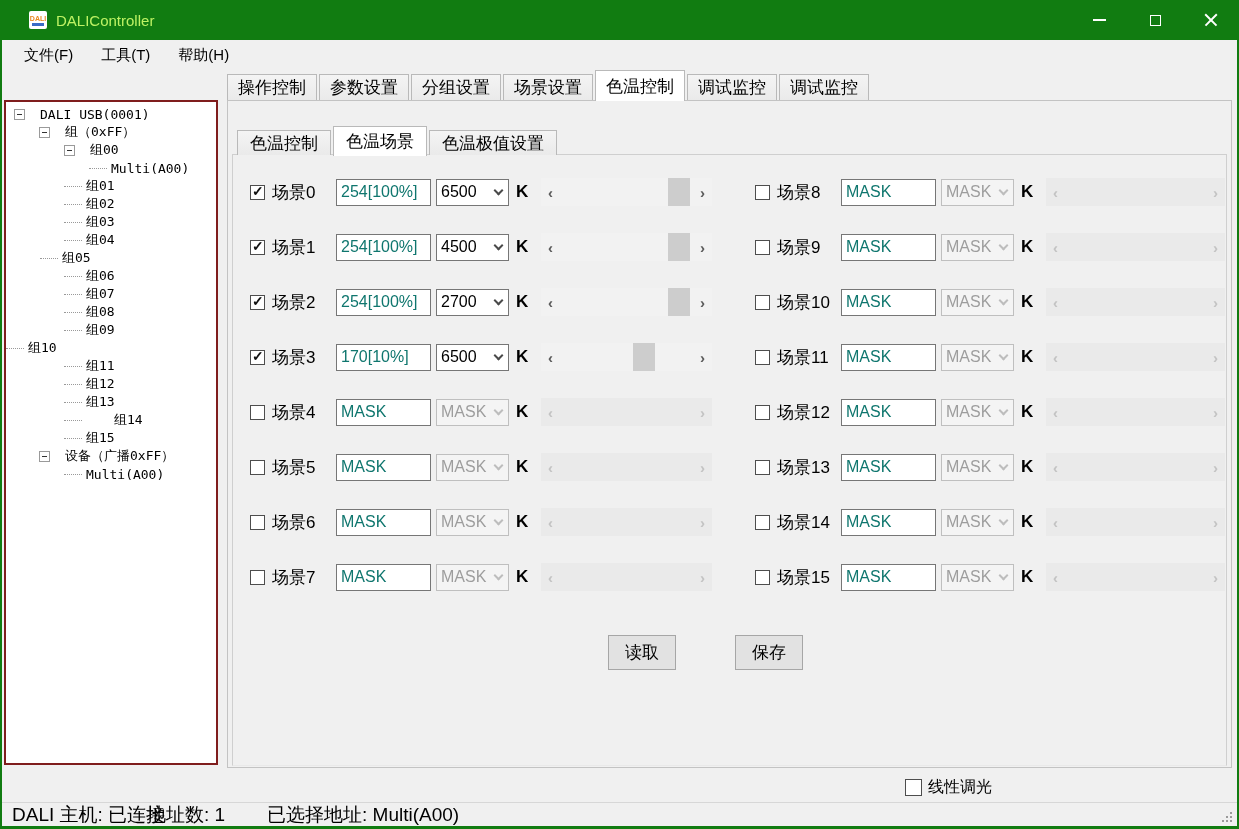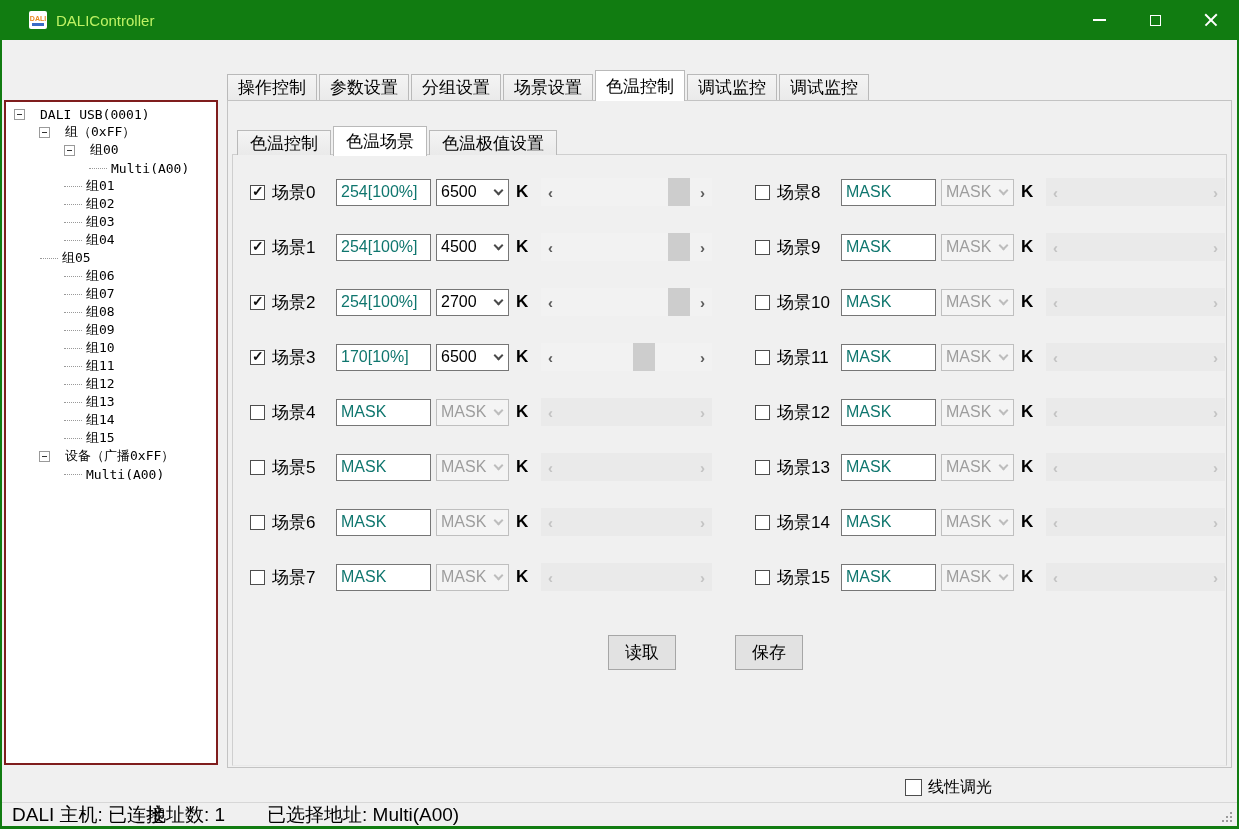--- a/index.html
+++ b/index.html
@@ -106,40 +106,45 @@
         </div>
       <div class="win-btn">
           <span class="glyph-max"></span>
         </div>
       <div class="win-btn">
           <span class="glyph-close"></span>
         </div>
     </div>
   </div>
 
+  <div class="menubar">
+    <span class="menu-item">文件(F)</span>
+    <span class="menu-item">工具(T)</span>
+    <span class="menu-item">帮助(H)</span>
+  </div>
 
   <div class="tree">
       <div class="tree-row" style="padding-left: 8px;"><span class="tree-box"></span><span>DALI USB(0001)</span></div>
       <div class="tree-row" style="padding-left: 33px;"><span class="tree-box"></span><span>组（0xFF）</span></div>
       <div class="tree-row" style="padding-left: 58px;"><span class="tree-box"></span><span>组00</span></div>
       <div class="tree-row" style="padding-left: 83px;"><span class="tree-dash"></span><span>Multi(A00)</span></div>
       <div class="tree-row" style="padding-left: 58px;"><span class="tree-dash"></span><span>组01</span></div>
       <div class="tree-row" style="padding-left: 58px;"><span class="tree-dash"></span><span>组02</span></div>
       <div class="tree-row" style="padding-left: 58px;"><span class="tree-dash"></span><span>组03</span></div>
       <div class="tree-row" style="padding-left: 58px;"><span class="tree-dash"></span><span>组04</span></div>
       <div class="tree-row" style="padding-left: 34px;"><span class="tree-dash"></span><span>组05</span></div>
       <div class="tree-row" style="padding-left: 58px;"><span class="tree-dash"></span><span>组06</span></div>
       <div class="tree-row" style="padding-left: 58px;"><span class="tree-dash"></span><span>组07</span></div>
       <div class="tree-row" style="padding-left: 58px;"><span class="tree-dash"></span><span>组08</span></div>
       <div class="tree-row" style="padding-left: 58px;"><span class="tree-dash"></span><span>组09</span></div>
-      <div class="tree-row" style="padding-left: 58px;"><span class="tree-dash"></span><span>组10</span></div>
+      <div class="tree-row" style=""><span class="tree-dash"></span><span>组10</span></div>
       <div class="tree-row" style="padding-left: 58px;"><span class="tree-dash"></span><span>组11</span></div>
       <div class="tree-row" style="padding-left: 58px;"><span class="tree-dash"></span><span>组12</span></div>
       <div class="tree-row" style="padding-left: 58px;"><span class="tree-dash"></span><span>组13</span></div>
-      <div class="tree-row" style="padding-left: 58px;"><span class="tree-dash"></span><span>组14</span></div>
+      <div class="tree-row" style="padding-left: 58px; gap: 28px;"><span class="tree-dash"></span><span>组14</span></div>
       <div class="tree-row" style="padding-left: 58px;"><span class="tree-dash"></span><span>组15</span></div>
       <div class="tree-row" style="padding-left: 33px;"><span class="tree-box"></span><span>设备（广播0xFF）</span></div>
       <div class="tree-row" style="padding-left: 58px;"><span class="tree-dash"></span><span>Multi(A00)</span></div>
     </div>
 
   <div class="main-page"></div>
   <div class="main-tabs">
       <div class="tab">操作控制</div>
       <div class="tab">参数设置</div>
       <div class="tab">分组设置</div>

